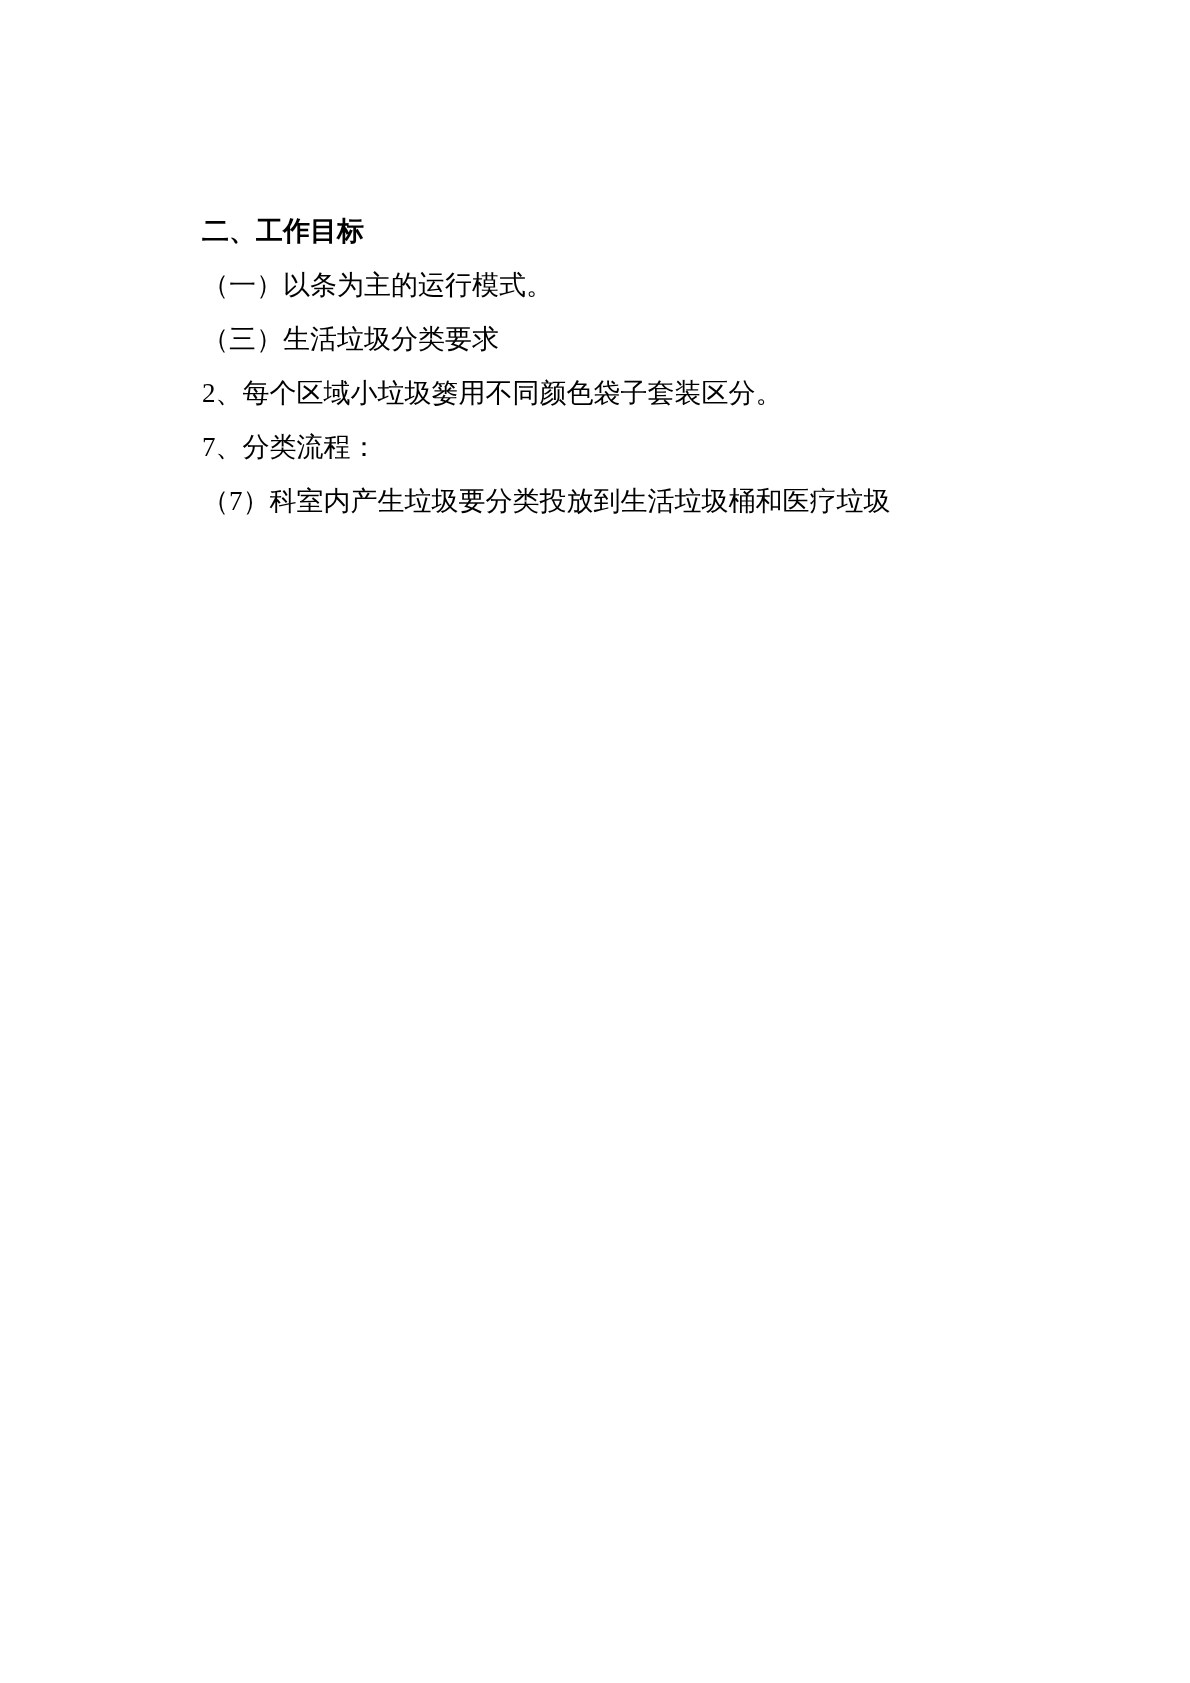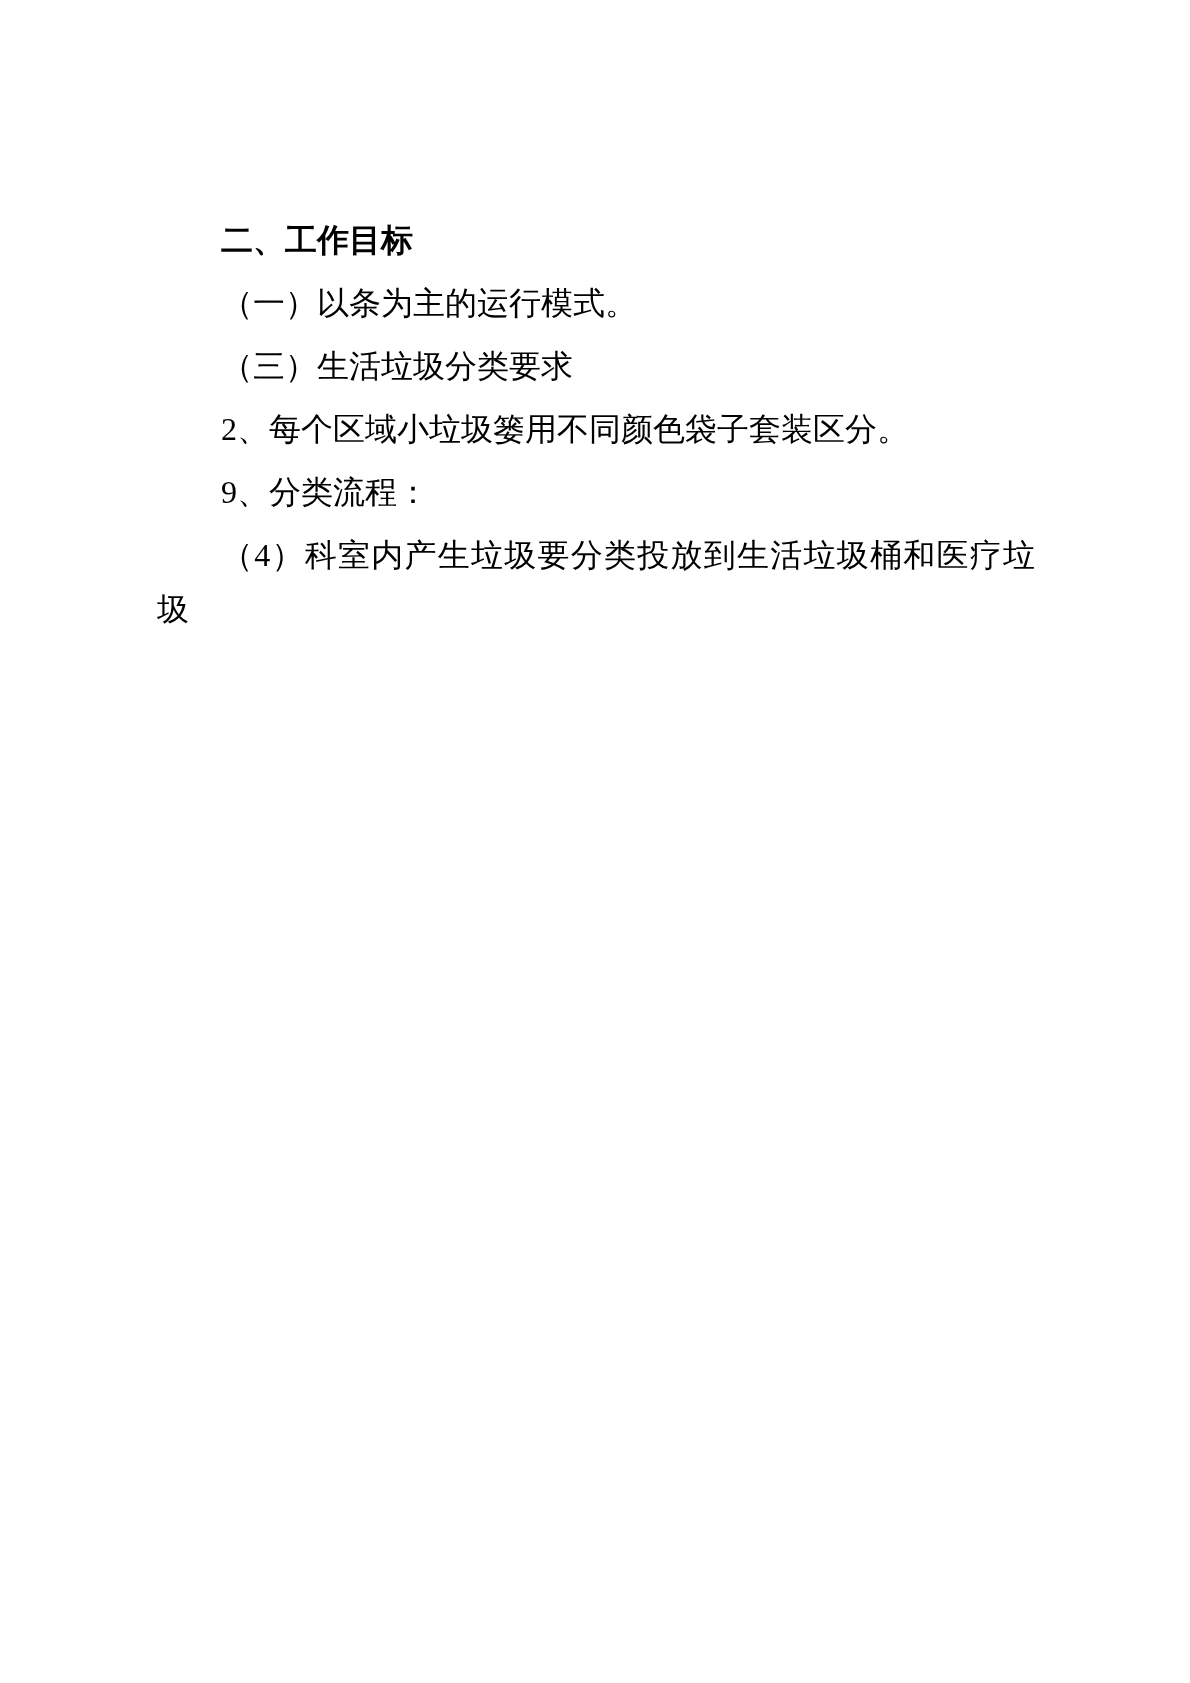--- a/index.html
+++ b/index.html
@@ -15,22 +15,22 @@
     font-family: "Liberation Serif", "DejaVu Serif", serif;
     overflow: hidden;
   }
   .doc-page {
     position: absolute;
     left: 148px;
     top: 204px;
     width: 896px;
   }
   .para {
-    margin: 9px;
-    font-size: 32px;
+    margin: 0;
+    font-size: 27px;
     line-height: 54px;
     text-align: justify;
     text-justify: inter-character;
     text-indent: 2em;
     word-break: break-all;
   }
   .para.heading {
     font-weight: bold;
   }
   .seg-bold {
@@ -38,15 +38,15 @@
   }
 </style>
 </head>
 <body>
 
 <div class="doc-page">
     <p class="para heading"><span class="seg-bold">二、工作目标</span></p>
     <p class="para"><span class="seg">（一）以条为主的运行模式。</span></p>
     <p class="para"><span class="seg">（三）生活垃圾分类要求</span></p>
     <p class="para"><span class="seg">2、每个区域小垃圾篓用不同颜色袋子套装区分。</span></p>
-    <p class="para"><span class="seg">9、分类流程：</span></p>
-    <p class="para"><span class="seg">（4）科室内产生垃圾要分类投放到生活垃圾桶和医疗垃圾</span></p>
+    <p class="para"><span class="seg">7、分类流程：</span></p>
+    <p class="para"><span class="seg">（7）科室内产生垃圾要分类投放到生活垃圾桶和医疗垃圾</span></p>
   </div>
 
 </body></html>

